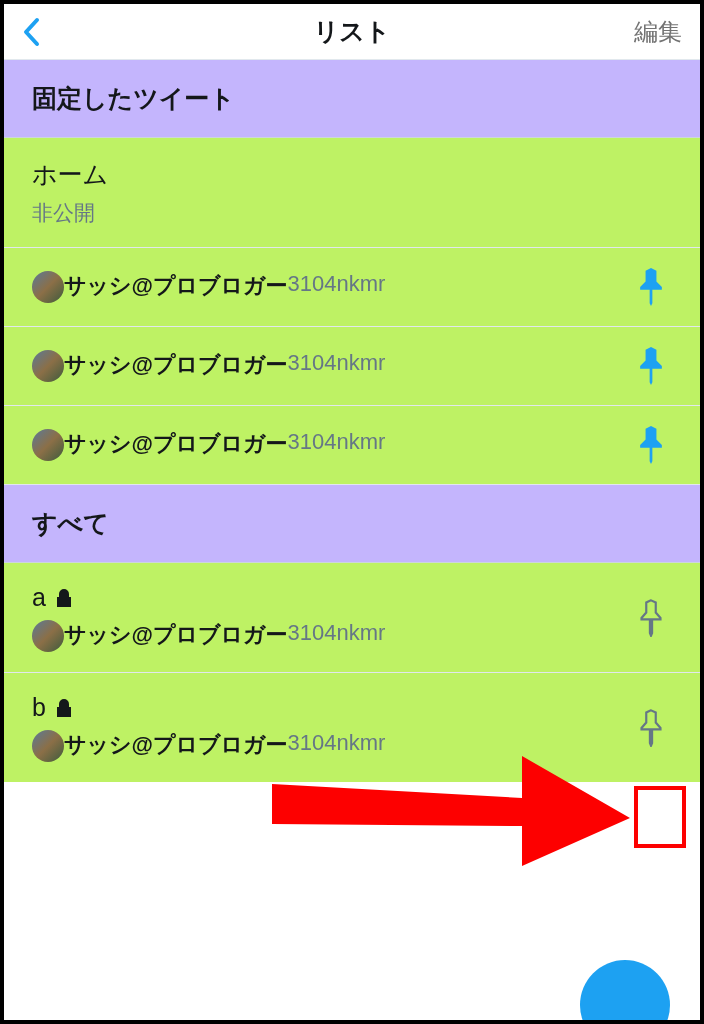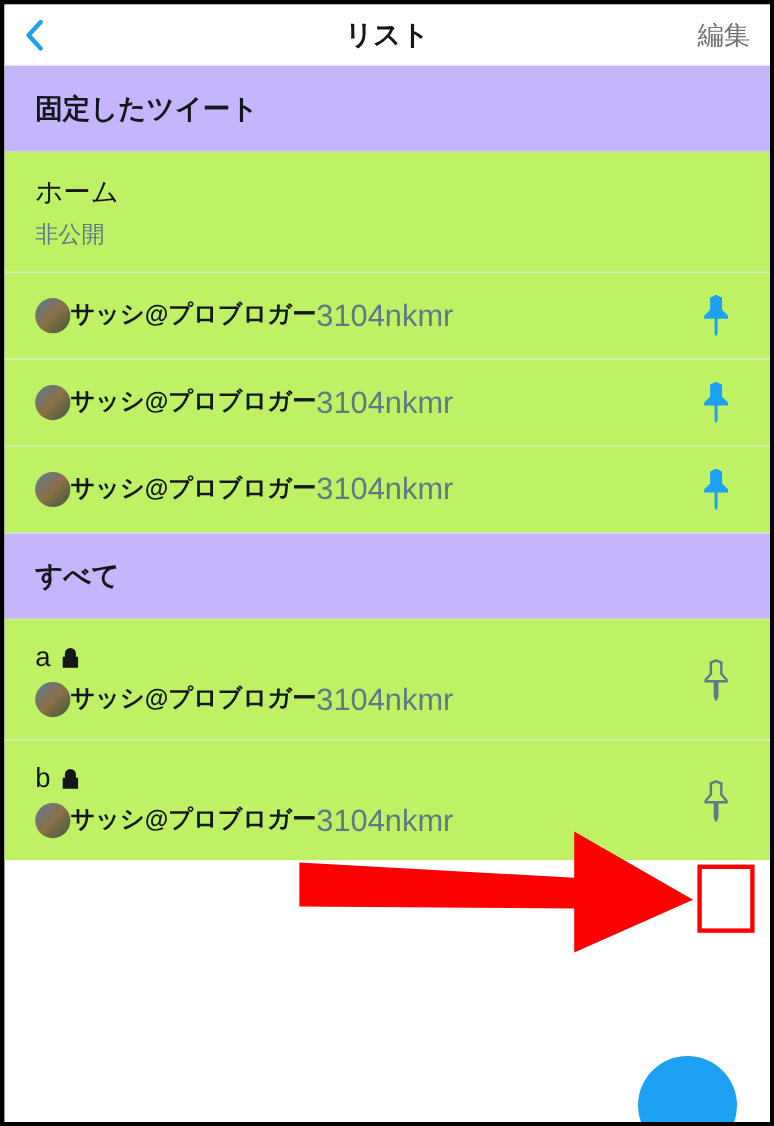--- a/index.html
+++ b/index.html
@@ -90,21 +90,21 @@
       border-radius: 50%;
       background: linear-gradient(135deg, #5b7a99 0%, #8b6f47 50%, #3d5a3d 100%);
       flex-shrink: 0;
     }
     .author-name {
       font-size: 22px;
       font-weight: 700;
       color: #14171a;
     }
     .author-handle {
-      font-size: 28px;
+      font-size: 22px;
       color: #657786;
     }
     .pin-icon {
       width: 34px;
       height: 38px;
       flex-shrink: 0;
       margin-right: 8px;
     }
     .pin-icon svg {
       width: 100%;

